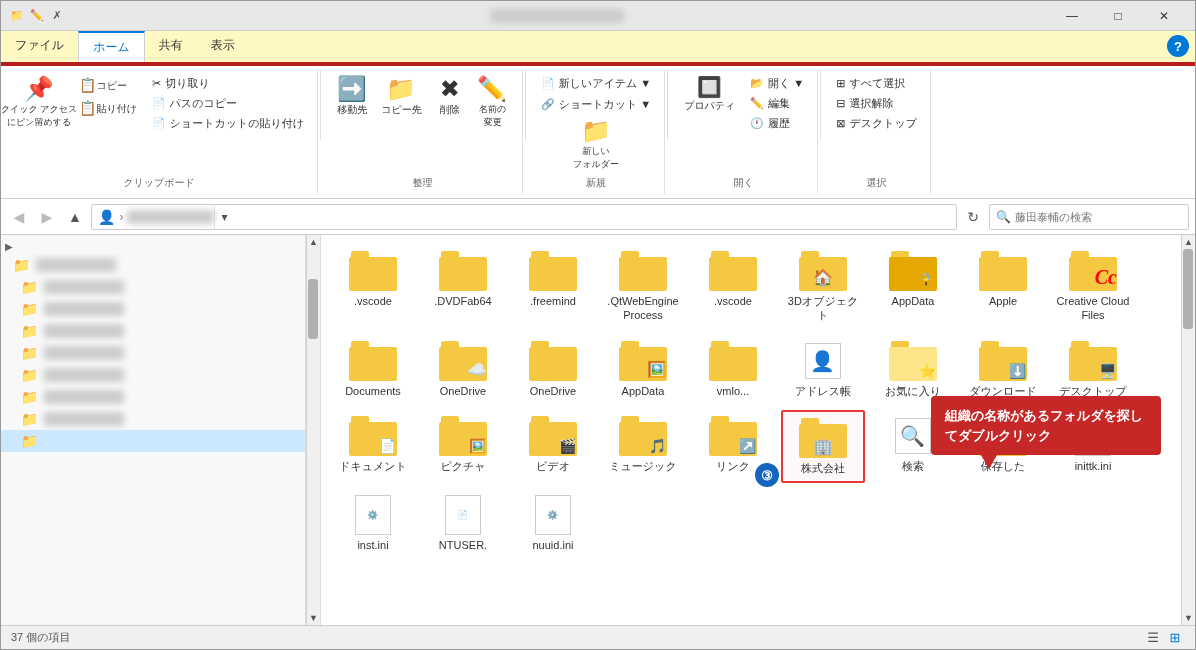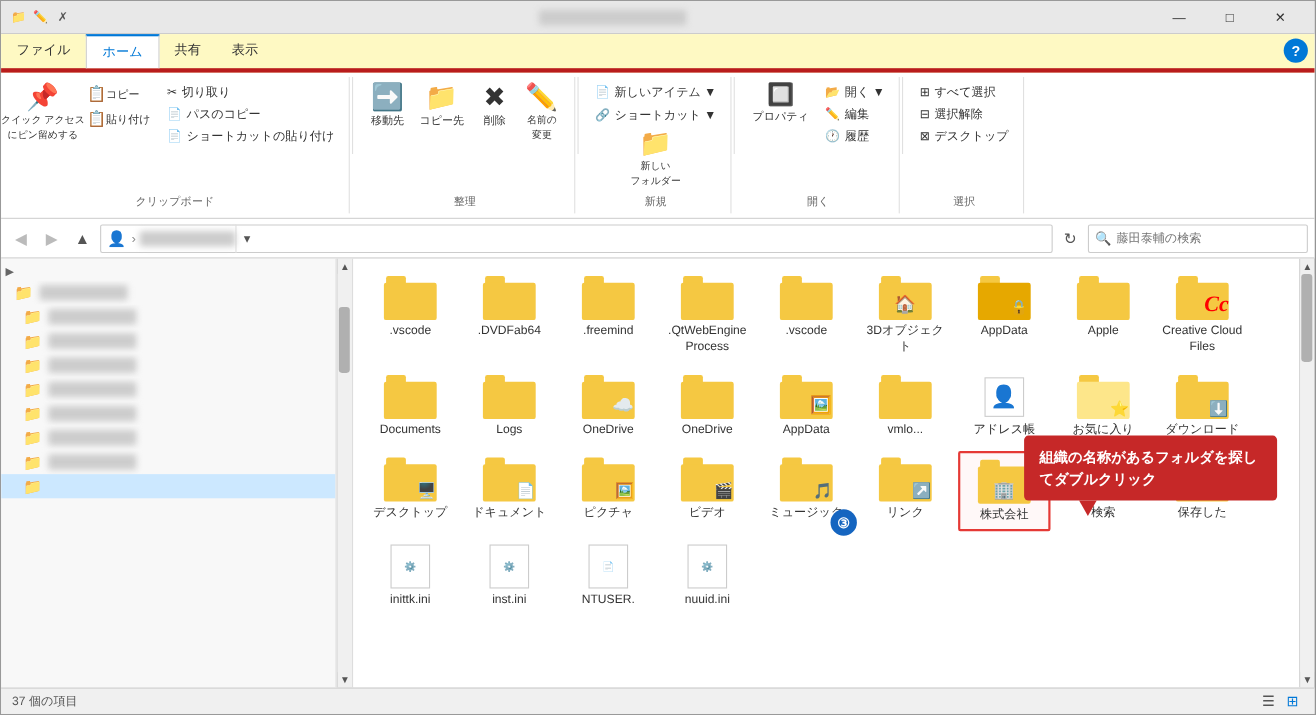--- a/index.html
+++ b/index.html
@@ -376,27 +376,20 @@
             <span class="file-label">Creative Cloud Files</span>
           </div>
           <div class="file-item">
             <div class="folder-img">
               <div class="folder-tab"></div>
                 <div class="folder-body"></div>
             </div>
             <span class="file-label">Documents</span>
           </div>
           <div class="file-item">
-            <div class="folder-img">
-              <div class="folder-tab"></div>
-                <div class="folder-body"></div>
-            </div>
-            <span class="file-label">Logs</span>
-          </div>
-          <div class="file-item">
             <div class="folder-img" style="position:relative;">
               <div class="folder-tab"></div>
                 <div class="folder-body"></div>
               <span style="position:absolute; bottom:2px; right:0px; font-size:16px; z-index:2;">☁️</span>
             </div>
             <span class="file-label">OneDrive</span>
           </div>
           <div class="file-item">
             <div class="folder-img">
               <div class="folder-tab"></div>

